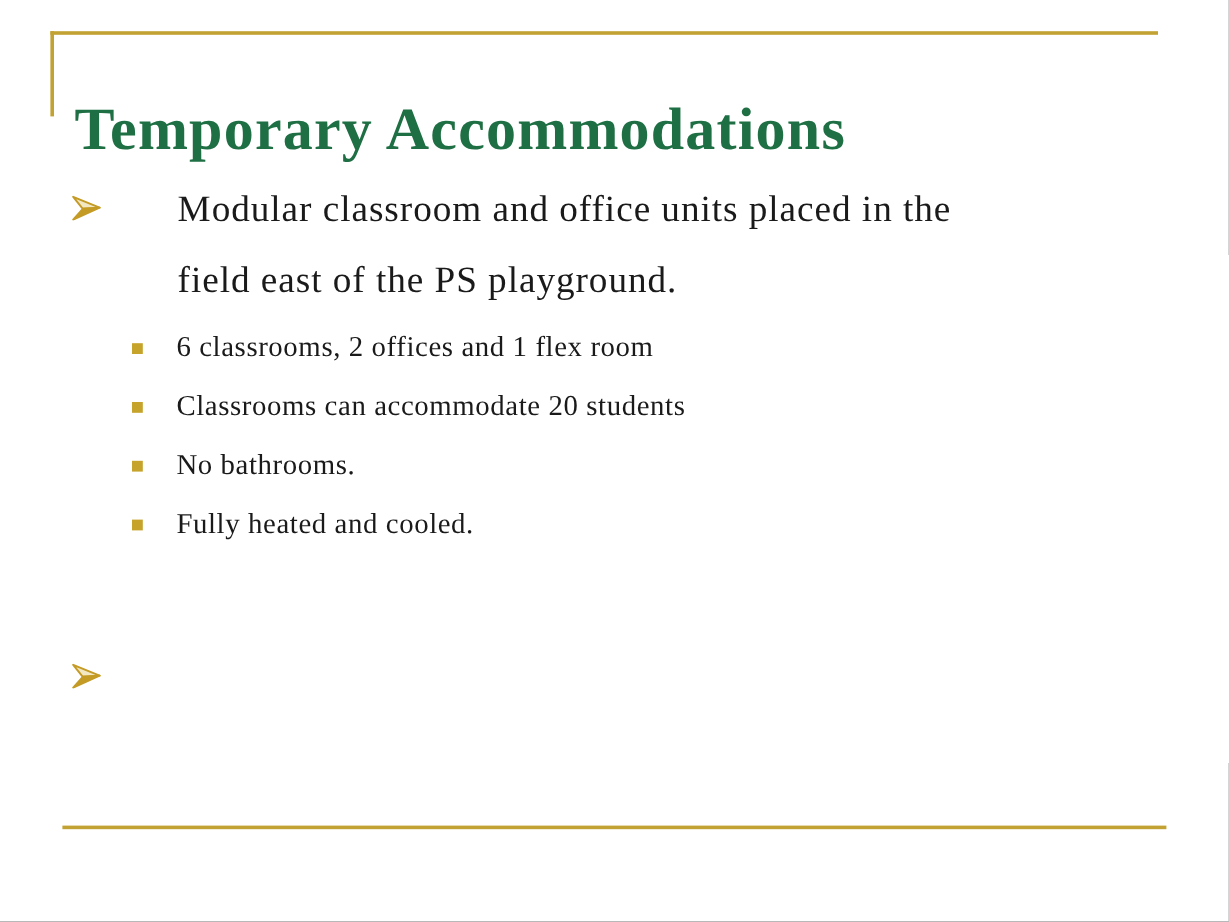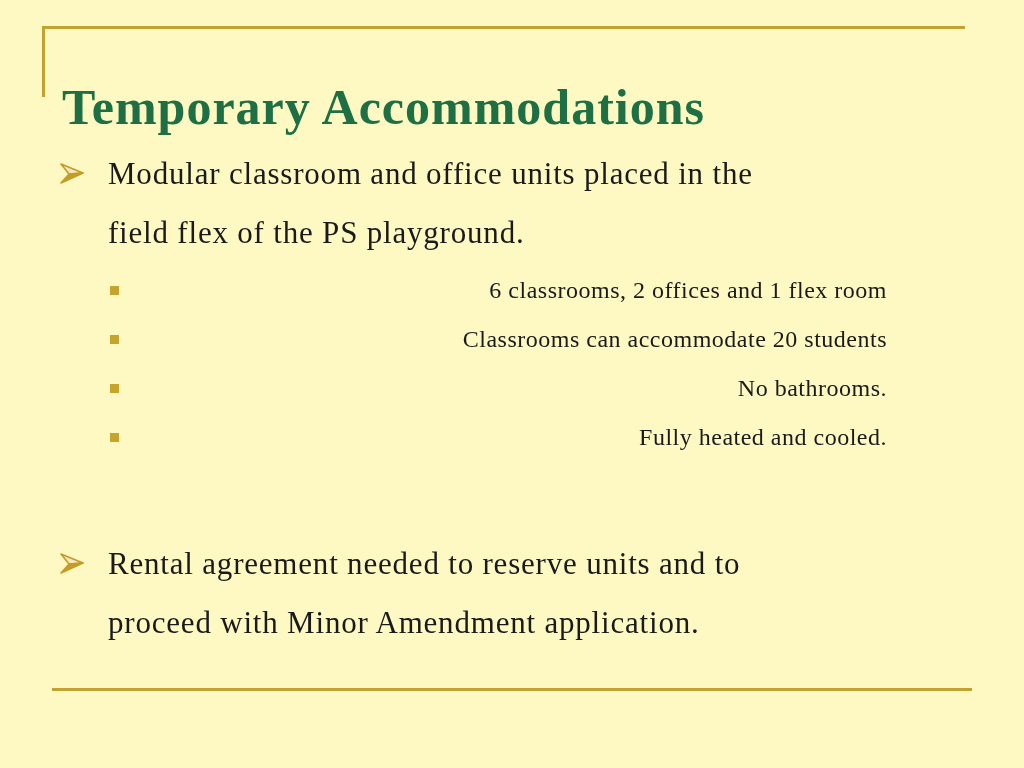--- a/index.html
+++ b/index.html
@@ -1,19 +1,19 @@
 <!DOCTYPE html>
 <html style="--gold: #C2A233; --gold_sq: #C6A42C; --arrow_gold: #C49B25; --arrow_face: #F3E8C4; --title_green: #1F6F44; --text: #1A1A1A;"><head>
 <meta charset="utf-8">
 <style>
   html,body{margin:0;padding:0;background:#888;}
   .slide{
     position:relative;
     width:1024px;height:768px;
-    background:#fef9c3;
+    background:#ffffff;
     overflow:hidden;
     font-family:"Liberation Serif","DejaVu Serif",serif;
   }
   
   .top-rule{
     position:absolute;left:42px;top:26px;width:923px;height:3px;
     background:var(--gold);
   }
   .left-rule{
     position:absolute;left:42px;top:26px;width:3px;height:71px;
@@ -30,35 +30,35 @@
     color:var(--title_green);
     white-space:nowrap;
   }
   
   .bullet-l1{
     position:absolute;left:108px;width:800px;
     font-size:31px;line-height:59px;letter-spacing:0.8px;
     color:var(--text);
   }
   .bullet-l1 .line{display:block;}
-  .b1{top:144px;}
+  .b1{top:144px;margin-left:40px;}
   .b2{top:534px;}
   .arrow-marker{
     position:absolute;left:60px;width:25px;height:21px;
   }
   .arrow-b1{top:163px;}
   .arrow-b2{top:553px;}
   
   .sub-list{
     position:absolute;left:147px;top:266px;width:740px;
     margin:0;padding:0;list-style:none;
     font-size:24px;line-height:49px;letter-spacing:0.5px;
     color:var(--text);
   }
-  .sub-list li{position:relative;white-space:nowrap;text-align:right;}
+  .sub-list li{position:relative;white-space:nowrap;}
   .sub-list li::before{
     content:"";position:absolute;left:-37px;top:20px;
     width:9px;height:9px;background:var(--gold_sq);
   }
 </style>
 </head>
 <body>
 
 <div class="slide">
 
@@ -69,37 +69,33 @@
 
   <span class="arrow-marker arrow-b1">
     <svg width="25" height="21" viewBox="0 0 25 21">
       <polygon points="1,1 23,10 9,11" style="fill:var(--arrow_face);stroke:var(--arrow_gold);stroke-width:1.6;stroke-linejoin:round"></polygon>
       <polygon points="1,20 23,10 9,11" style="fill:var(--arrow_gold);stroke:var(--arrow_gold);stroke-width:1.6;stroke-linejoin:round"></polygon>
     </svg>
   </span>
 
   <div class="bullet-l1 b1">
     <span class="line">Modular classroom and office units placed in the</span>
-    <span class="line">field flex of the PS playground.</span>
+    <span class="line">field east of the PS playground.</span>
   </div>
 
   <ul class="sub-list">
     <li>6 classrooms, 2 offices and 1 flex room</li>
     <li>Classrooms can accommodate 20 students</li>
     <li>No bathrooms.</li>
     <li>Fully heated and cooled.</li>
   </ul>
 
   <span class="arrow-marker arrow-b2">
     <svg width="25" height="21" viewBox="0 0 25 21">
       <polygon points="1,1 23,10 9,11" style="fill:var(--arrow_face);stroke:var(--arrow_gold);stroke-width:1.6;stroke-linejoin:round"></polygon>
       <polygon points="1,20 23,10 9,11" style="fill:var(--arrow_gold);stroke:var(--arrow_gold);stroke-width:1.6;stroke-linejoin:round"></polygon>
     </svg>
   </span>
 
-  <div class="bullet-l1 b2">
-    <span class="line">Rental agreement needed to reserve units and to</span>
-    <span class="line">proceed with Minor Amendment application.</span>
-  </div>
 
   <div class="bottom-rule"></div>
 
 </div>
 
 </body></html>

